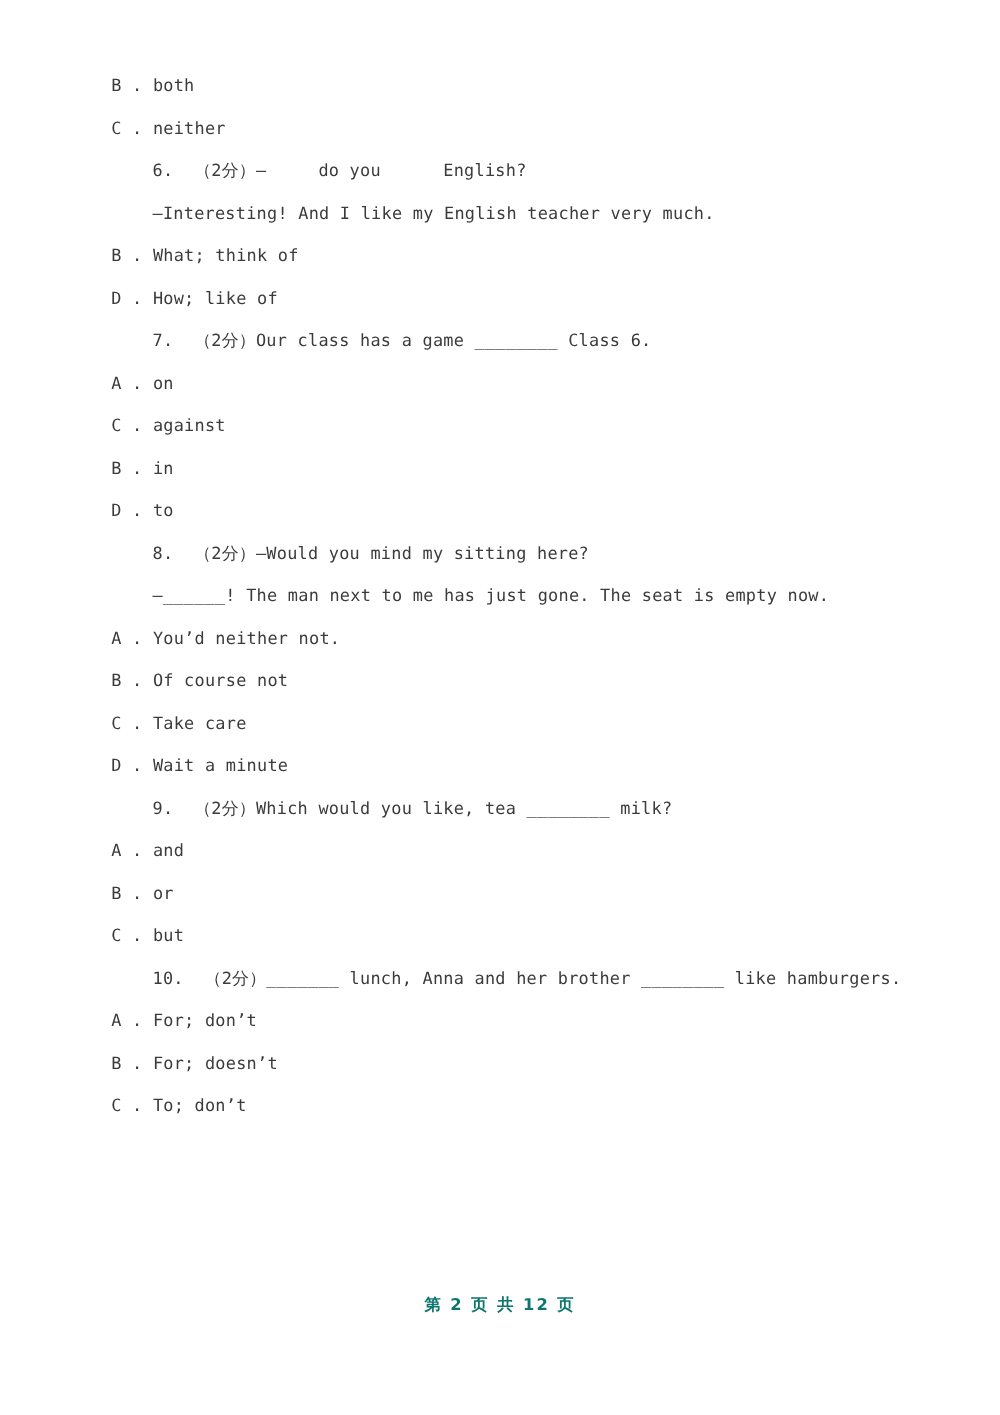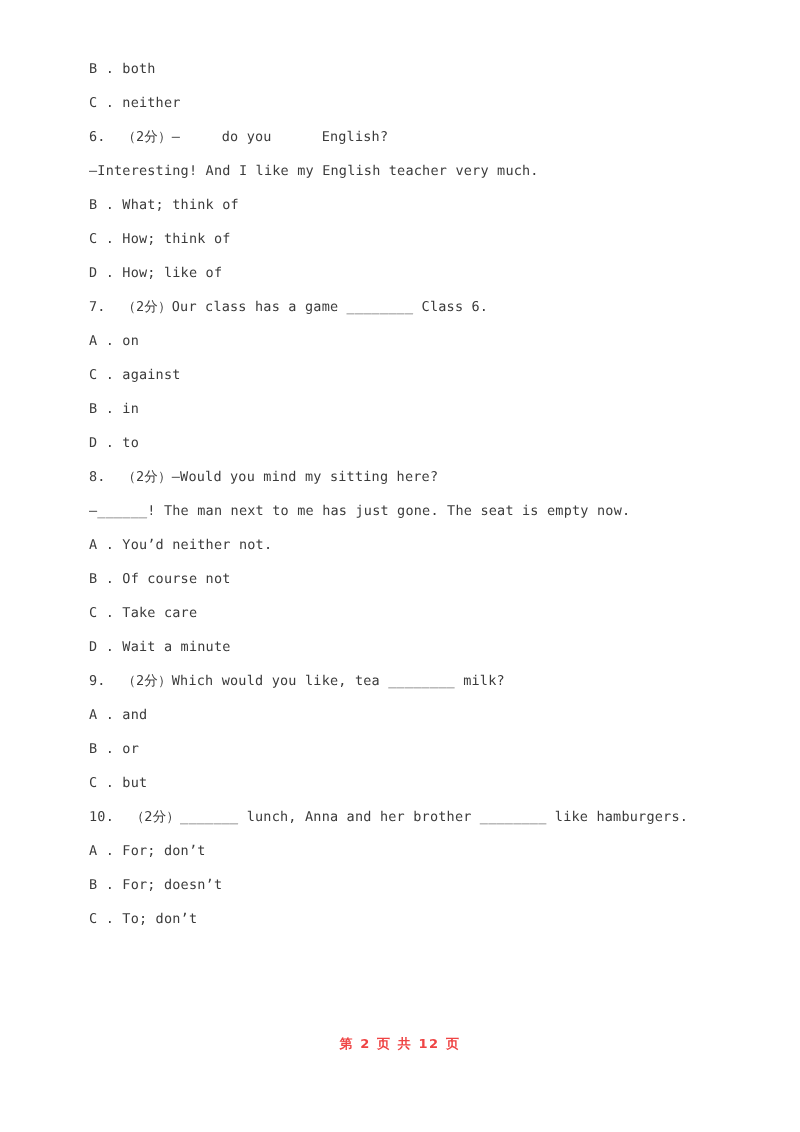--- a/index.html
+++ b/index.html
@@ -42,32 +42,33 @@
     -webkit-font-smoothing: antialiased;
     text-rendering: geometricPrecision;
   }
 
   .line.option {
     padding-left: 0px;
   }
 
   .line.qtext {
     padding-left: 0px;
+    margin-left: 33px;
   }
 
   #footer {
     position: absolute;
     left: 0;
     top: 1031px;
     width: 800px;
     text-align: center;
     font-family: "DejaVu Sans", "Liberation Sans", sans-serif;
     font-size: 13px;
     font-weight: bold;
-    color: #ef4444;
+    color: #0f766e;
     letter-spacing: 1.6px;
     white-space: pre;
   }
 
   
   .softscan {
     filter: blur(0.18px);
   }
 </style>
 </head>
@@ -76,21 +77,20 @@
 <div id="page">
 
   <div id="doc-body" class="softscan">
 
     <div class="line option">B . both</div>
     <div class="line option">C . neither</div>
 
     <div class="line qtext">6.  （2分）—     do you      English?</div>
     <div class="line qtext">—Interesting! And I like my English teacher very much.</div>
     <div class="line option">B . What; think of</div>
-    <div class="line option">C . How; think of</div>
     <div class="line option">D . How; like of</div>
 
     <div class="line qtext">7.  （2分）Our class has a game ________ Class 6.</div>
     <div class="line option">A . on</div>
     <div class="line option">C . against</div>
     <div class="line option">B . in</div>
     <div class="line option">D . to</div>
 
     <div class="line qtext">8.  （2分）—Would you mind my sitting here?</div>
     <div class="line qtext">—______! The man next to me has just gone. The seat is empty now.</div>

